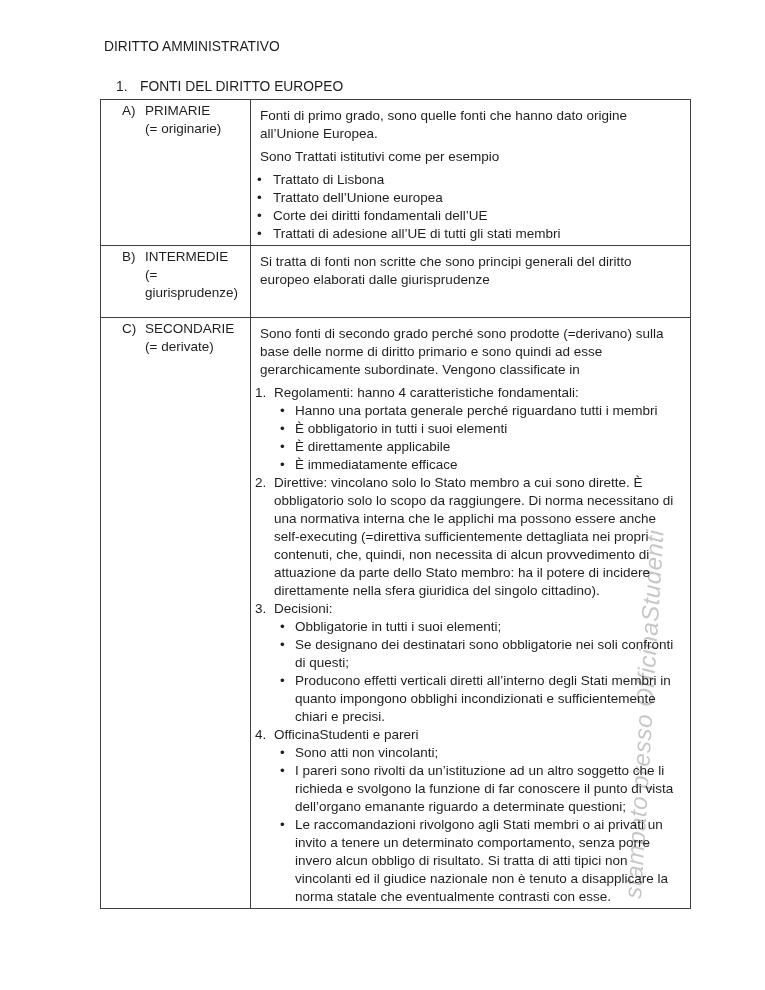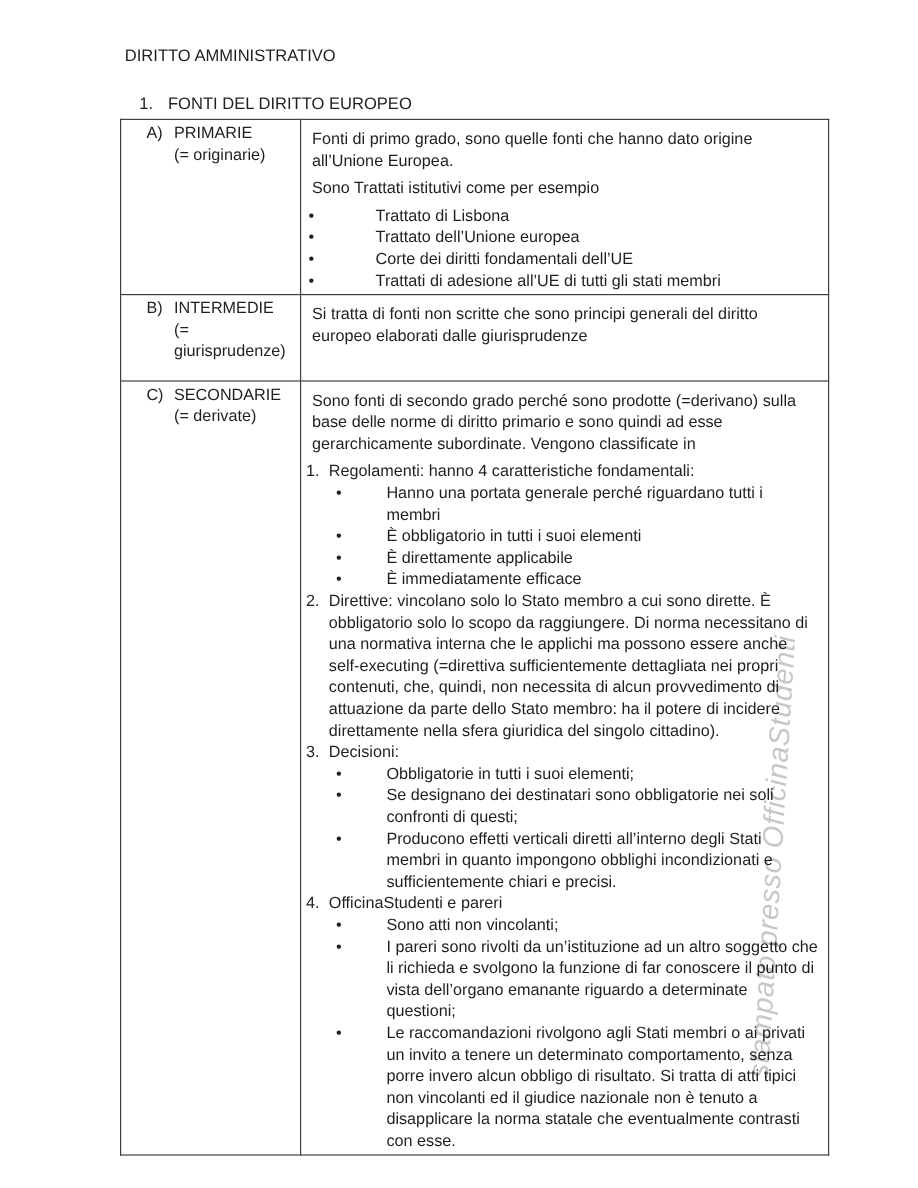--- a/index.html
+++ b/index.html
@@ -73,29 +73,29 @@
   .label-line { display: flex; }
   .letter { flex: none; width: 23px; }
   .label-body { flex: 1; min-width: 0; }
   .label-name { display: block; }
   .label-qualifier { display: block; }
   .cell-content { padding: 2px 8px 2px 4px; }
   .par { margin: 5px; }
   
   .bitem { display: flex; }
   .bdot { flex: none; width: 16px; padding-left: 2px; }
-  .btext { flex: 1; min-width: 0; margin-left: 40px; }
+  .btext { flex: 1; min-width: 0; }
   
   .oitem { display: flex; }
   .onum { flex: none; width: 19px; }
   .obody { flex: 1; min-width: 0; }
   
   .nitem { display: flex; }
   .ndot { flex: none; width: 15px; padding-left: 6px; }
-  .ntext { flex: 1; min-width: 0; margin-left: 27px; }
+  .ntext { flex: 1; min-width: 0; }
 </style>
 </head>
 <body>
 
 <div class="page">
 
   <div class="watermark">stampato presso OfficinaStudenti</div>
 
   <div class="doc-title">DIRITTO AMMINISTRATIVO</div>
 

